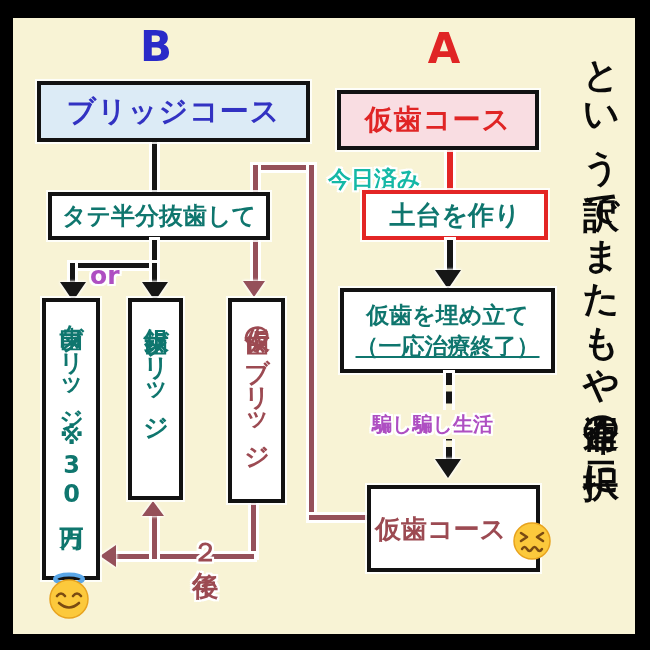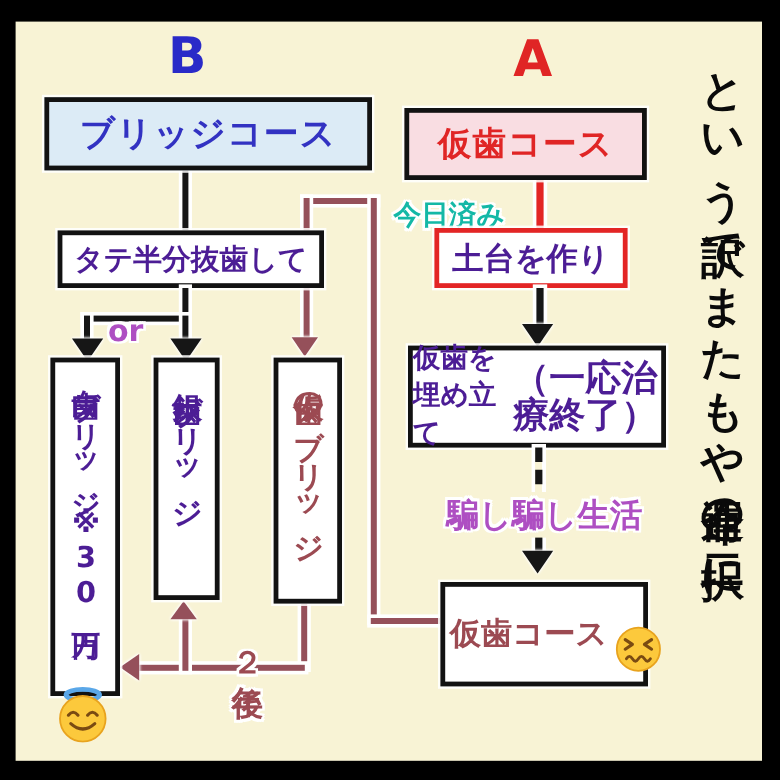--- a/index.html
+++ b/index.html
@@ -20,46 +20,46 @@
         0 -2px 0 #fff,0 2px 0 #fff,-2px 0 0 #fff,2px 0 0 #fff;}
 
   
   .fbox{border:4px solid #121212;background:#fff;display:flex;align-items:center;justify-content:center;
         box-shadow:0 0 0 2px rgba(255,255,255,.85);}
   .box-bridge{background:#dcebf6;}
   .box-bridge .t{color:#3232c2;font-size:29px;letter-spacing:1px;}
   .box-temp{background:#f9dde2;}
   .box-temp .t{color:#e02525;font-size:28px;letter-spacing:1px;}
   .red-border{border-color:#e32525;}
-  .purple{color:#4c1d95;}
+  .purple{color:#0f766e;}
   .maroon{color:#9c4a52;}
   .t24{font-size:24px;}
   .t26{font-size:26px;}
-  .two-line{line-height:31px;align-items:center;}
+  .two-line{flex-direction:column;line-height:31px;align-items:center;}
 
   
   .line{background:#161616;box-shadow:0 0 0 3px #fff;}
   .line-red{background:#e32525;box-shadow:0 0 0 3px #fff;}
   .line-maroon{background:#95505a;box-shadow:0 0 0 3px #fff;}
   .dashed-v{width:0;border-left:6px dashed #161616;box-shadow:0 0 0 3px #fff;}
 
   .head{width:0;height:0;filter:drop-shadow(0 0 1.5px #fff) drop-shadow(0 0 1px #fff);}
   .head-down-black{border-left:13px solid transparent;border-right:13px solid transparent;border-top:19px solid #161616;}
   .head-down-maroon{border-left:11px solid transparent;border-right:11px solid transparent;border-top:16px solid #95505a;}
   .head-up-maroon{border-left:11px solid transparent;border-right:11px solid transparent;border-bottom:15px solid #95505a;}
   .head-left-maroon{border-top:11px solid transparent;border-bottom:11px solid transparent;border-right:16px solid #95505a;}
 
   
   .vwrap{display:flex;justify-content:center;align-items:flex-start;}
   .vtext{writing-mode:vertical-rl;text-orientation:upright;letter-spacing:1px;line-height:1.05;}
   .side-caption-text{writing-mode:vertical-rl;text-orientation:upright;font-size:36px;color:#0a0a0a;
                      letter-spacing:2.5px;line-height:1.06;}
 
   .note-red{color:#14b8a6;font-size:23px;}
-  .note-purple{color:#ae4fc2;font-size:27px;background:#f8f3d5;padding:1px 3px;}
+  .note-purple{color:#ae4fc2;font-size:20px;background:#f8f3d5;padding:1px 3px;}
   .or-note{color:#ae4fc2;font-size:25px;}
 </style>
 </head>
 <body>
 
 <div class="canvas">
   <div class="panel"></div>
 
   <div class="abs course-letter letter-b" style="left:128px;top:22px;width:56px;">B</div>
   <div class="abs course-letter letter-a" style="left:418px;top:24px;width:52px;">A</div>
@@ -116,30 +116,30 @@
     <path d="M28 25 q4 -5 8 0" fill="none" stroke="#7a4b12" stroke-width="2.6" stroke-linecap="round"></path>
     <path d="M14 32 q10 9 20 0" fill="none" stroke="#7a4b12" stroke-width="2.6" stroke-linecap="round"></path>
   </svg>
 
   <div class="abs fbox box-temp" style="left:337px;top:90px;width:202px;height:60px;">
     <span class="t">仮歯コース</span>
   </div>
 
   <div class="abs note-red halo" style="left:328px;top:164px;">今日済み</div>
 
-  <div class="abs fbox red-border" style="left:362px;top:190px;width:161px;height:50px;">
+  <div class="abs fbox red-border" style="left:362px;top:190px;width:186px;height:50px;">
     <span class="purple t26">土台を作り</span>
   </div>
 
   <div class="abs line" style="left:447px;top:240px;width:6px;height:32px;"></div>
   <div class="abs head head-down-black" style="left:435px;top:270px;"></div>
 
   <div class="abs fbox two-line" style="left:340px;top:288px;width:215px;height:85px;">
     <span class="purple" style="font-size:23px;">仮歯を埋め立て</span>
-    <span class="purple" style="font-size:30px;">（一応治療終了）</span>
+    <span class="purple" style="font-size:23px;text-decoration:underline;">（一応治療終了）</span>
   </div>
 
   <div class="abs dashed-v" style="left:446px;top:373px;height:86px;"></div>
   <div class="abs head head-down-black" style="left:435px;top:459px;"></div>
   <div class="abs note-purple halo" style="left:369px;top:410px;z-index:2;">騙し騙し生活</div>
 
   <div class="abs fbox two-line" style="left:367px;top:485px;width:173px;height:87px;line-height:32px;padding-right:26px;">
     <span class="maroon t26">仮歯コース</span>
   </div>
 

